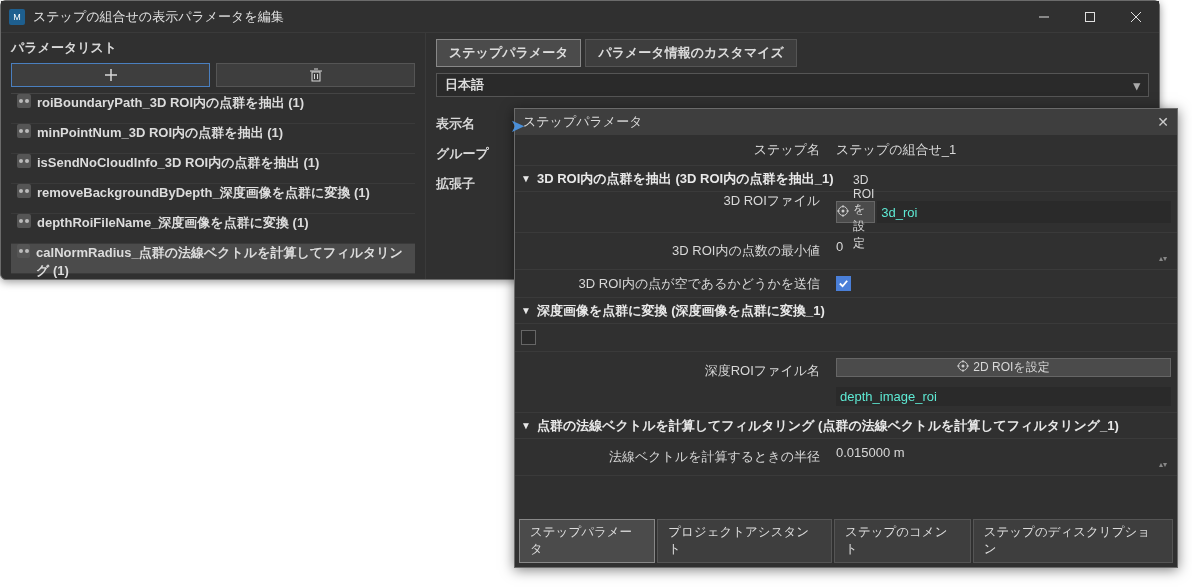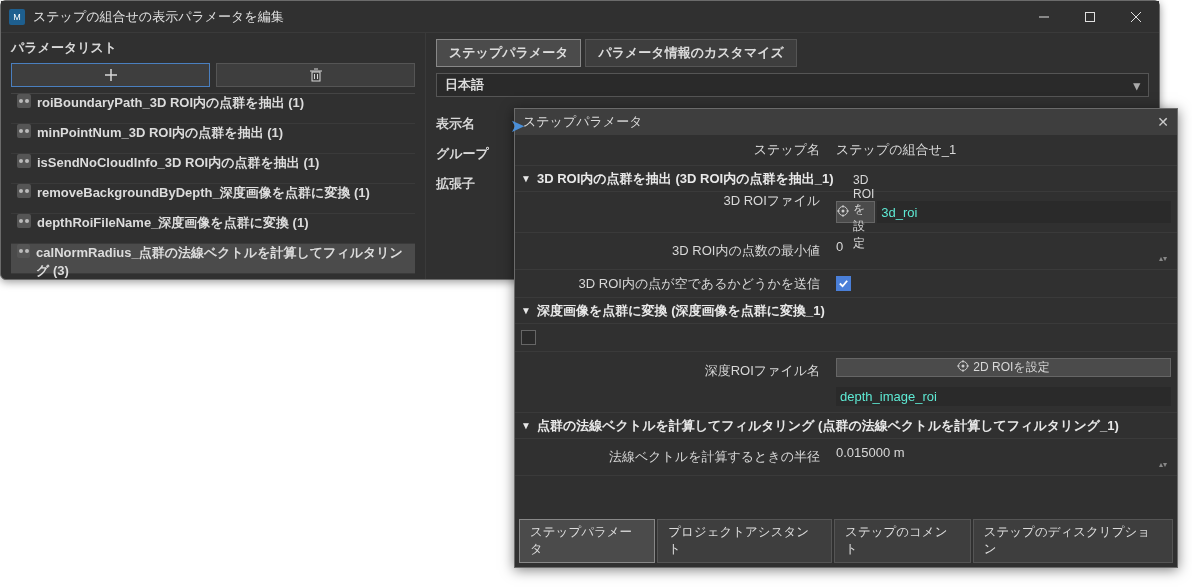--- a/index.html
+++ b/index.html
@@ -329,21 +329,21 @@
           <div class="param-item">
             <span class="param-icon"></span>
             <span>removeBackgroundByDepth_深度画像を点群に変換  (1)</span>
           </div>
           <div class="param-item">
             <span class="param-icon"></span>
             <span>depthRoiFileName_深度画像を点群に変換  (1)</span>
           </div>
           <div class="param-item selected">
             <span class="param-icon"></span>
-            <span>calNormRadius_点群の法線ベクトルを計算してフィルタリング  (3)</span>
+            <span>calNormRadius_点群の法線ベクトルを計算してフィルタリング  (1)</span>
           </div>
         </div>
     </div>
     <div class="right-pane">
       <div class="tabs" id="tabs">
           <div class="tab active">ステップパラメータ</div>
           <div class="tab">パラメータ情報のカスタマイズ</div>
         </div>
       <div class="lang-select">
         <span>日本語</span>

